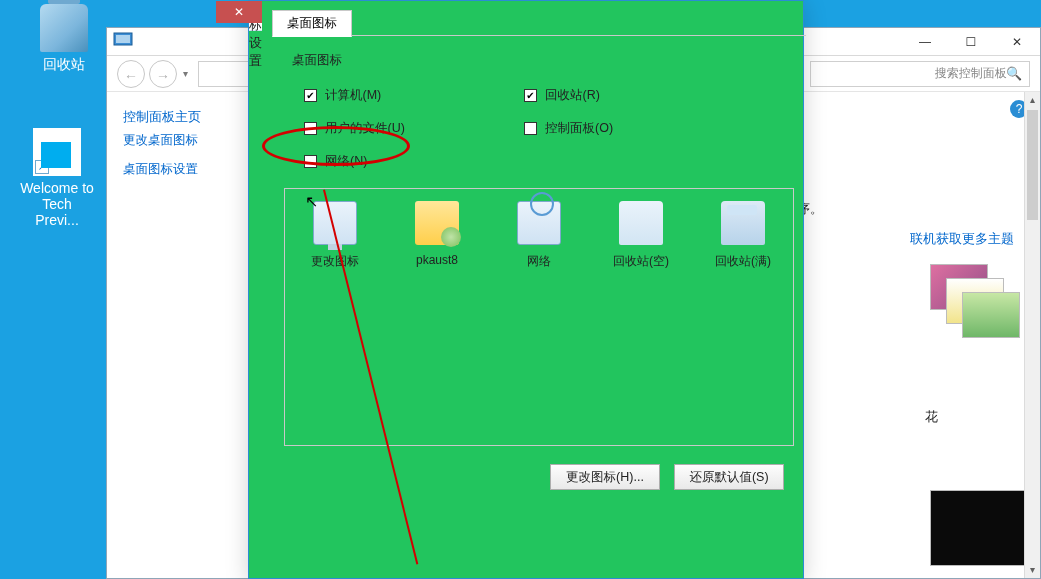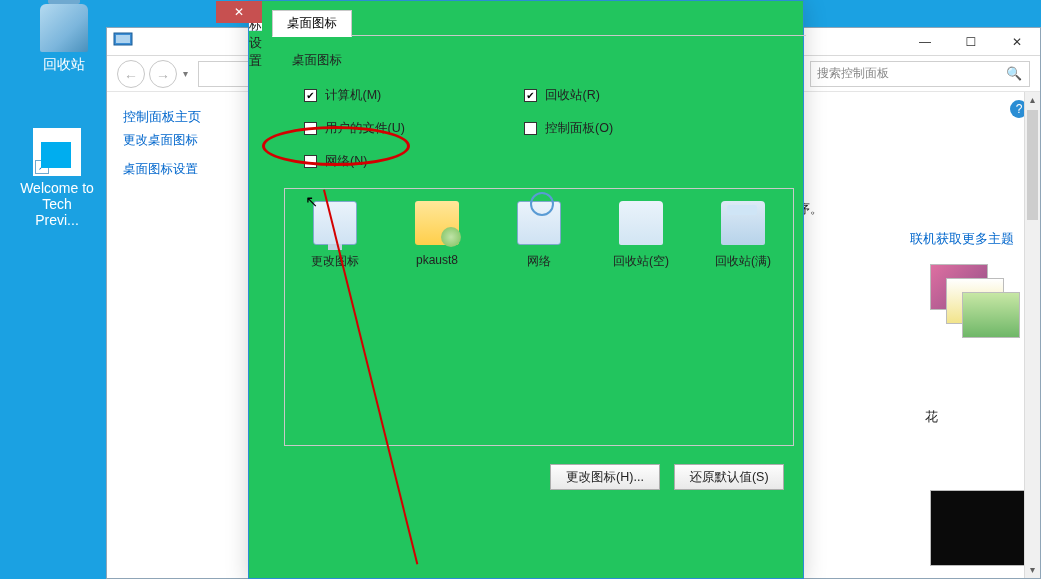--- a/index.html
+++ b/index.html
@@ -22,21 +22,21 @@
 .bg-titlebar { height:28px; background:#fff; display:flex; align-items:center; justify-content:flex-end; border-bottom:1px solid #d9d9d9; }
 .bg-titlebar .tb-icon { width:28px; height:28px; position:absolute; left:6px; top:2px; }
 .bg-titlebar .tb-icon svg { width:20px; height:20px; }
 .win-btn { width:46px; height:20px; display:flex; align-items:center; justify-content:center; font-size:12px; color:#333; cursor:pointer; }
 .win-btn.close { background:#fff; }
 .win-btn.max, .win-btn.min { background:#fff; }
 
 .bg-toolbar { height:36px; display:flex; align-items:center; padding:0 10px; border-bottom:1px solid #e5e5e5; gap:4px; }
 .nav-arrow { width:28px; height:28px; border:1px solid #c7c7c7; border-radius:50%; display:flex; align-items:center; justify-content:center; color:#b0b0b0; font-size:14px; }
 .breadcrumb { flex:1; height:26px; border:1px solid #cfcfcf; margin:0 6px; display:flex; align-items:center; padding:0 6px; font-size:12px; color:#333; }
-.search-box { width:220px; height:26px; border:1px solid #cfcfcf; display:flex; align-items:center; padding:0 6px; font-size:12px; color:#888; justify-content:space-between; }
+.search-box { width:220px; height:26px; border:1px solid #cfcfcf; display:flex; align-items:center; padding:0 6px; font-size:12px; color:#888; justify-content:flex-end; }
 .search-box .mag { color:#6b6b6b; font-size:13px; }
 
 .bg-body { display:flex; height:calc(100% - 64px); position:relative; }
 .sidebar { width:132px; padding:16px 0 0 16px; font-size:13px; }
 .sidebar .home { color:#0066cc; margin-bottom:6px; cursor:pointer; }
 .sidebar .link { color:#0066cc; margin-bottom:12px; cursor:pointer; font-size:12.5px; }
 
 .bg-content { flex:1; padding:14px 16px; font-size:13px; position:relative; }
 .help-icon { position:absolute; right:12px; top:8px; width:18px; height:18px; border-radius:50%; background:#2a8dd4; color:#fff; text-align:center; line-height:18px; font-size:12px; cursor:pointer; }
 .heading-row { margin-top:46px; font-size:13px; color:#222; }

